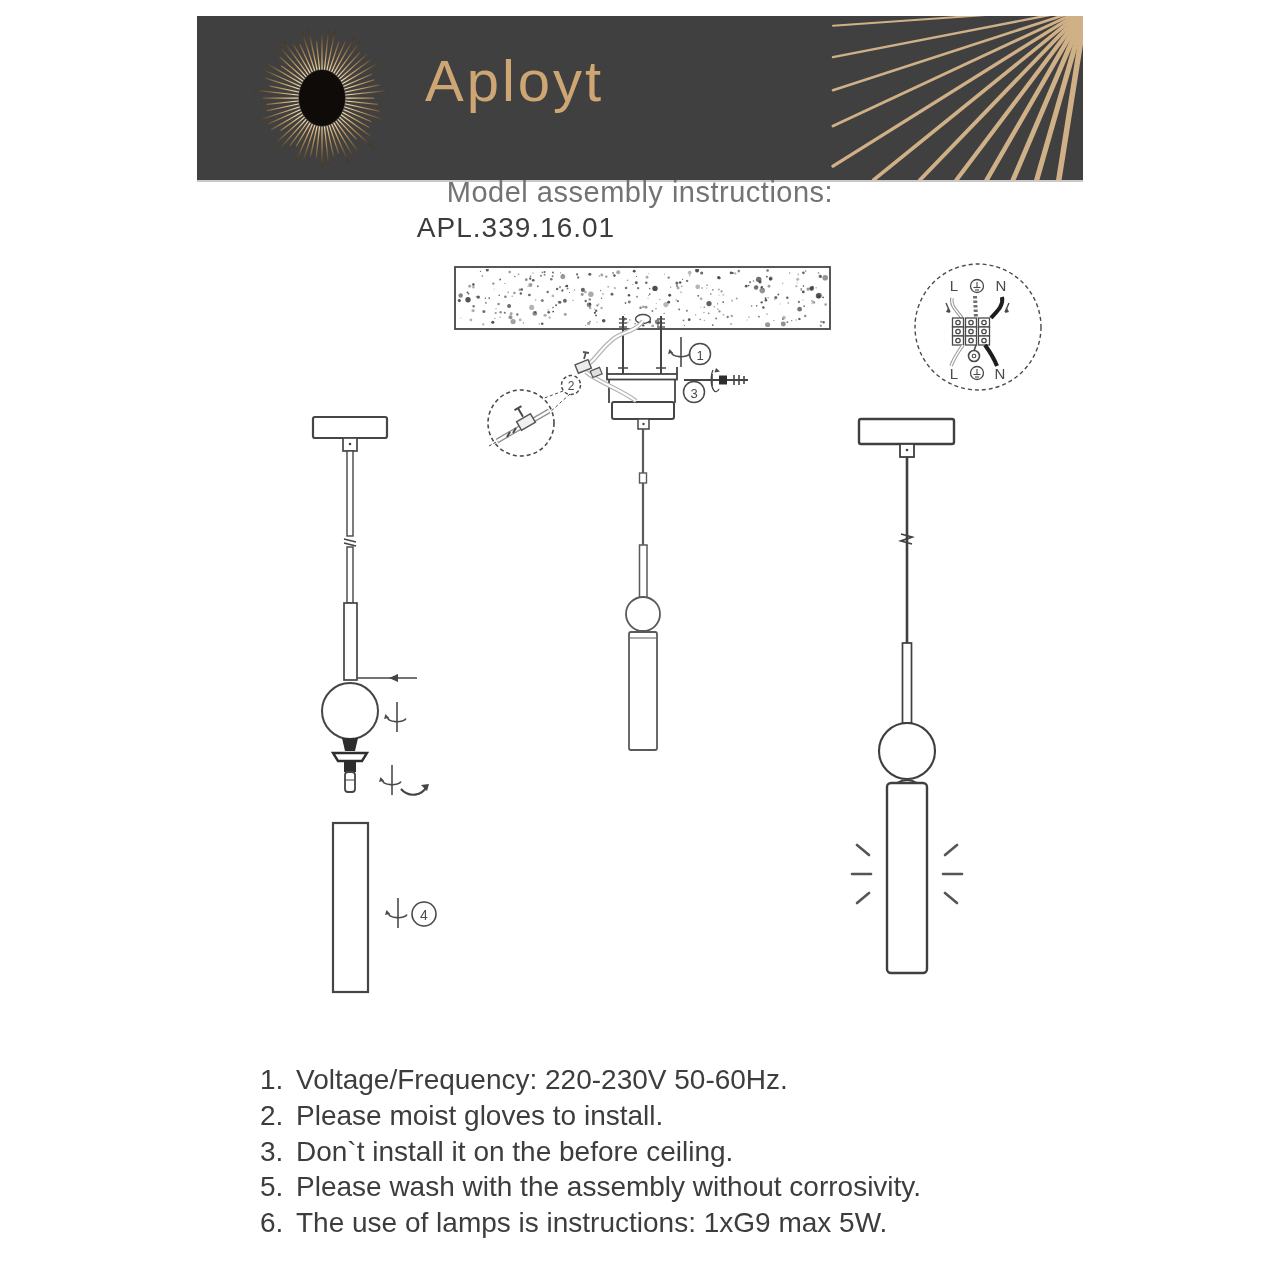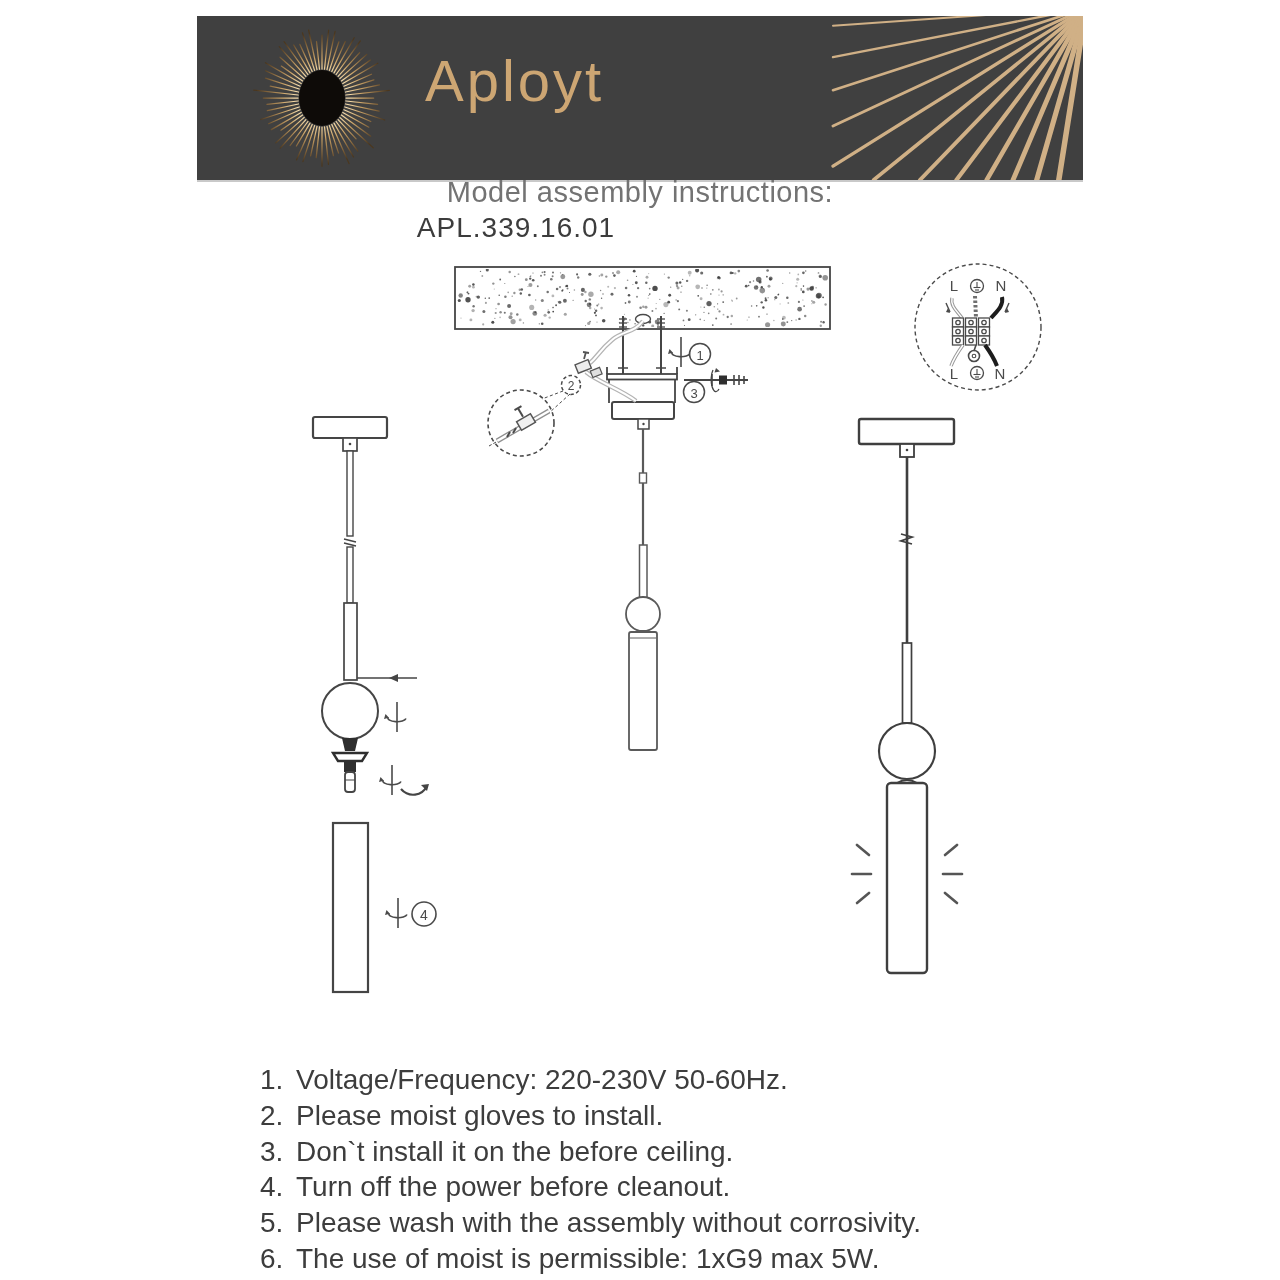--- a/index.html
+++ b/index.html
@@ -676,23 +676,20 @@
     <div class="instr-row">
       <span class="num">1.</span><span>Voltage/Frequency: 220-230V 50-60Hz.</span>
     </div>
     <div class="instr-row">
       <span class="num">2.</span><span>Please moist gloves to install.</span>
     </div>
     <div class="instr-row">
       <span class="num">3.</span><span>Don`t install it on the before ceiling.</span>
     </div>
     <div class="instr-row">
-      <span class="num">4.</span><span>Turn off the power before cleanout.</span>
-    </div>
-    <div class="instr-row">
       <span class="num">5.</span><span>Please wash with the assembly without corrosivity.</span>
     </div>
     <div class="instr-row">
-      <span class="num">6.</span><span>The use of moist is permissible: 1xG9 max 5W.</span>
+      <span class="num">6.</span><span>The use of lamps is instructions: 1xG9 max 5W.</span>
     </div>
   </div>
 
 </div>
 
 </body></html>

